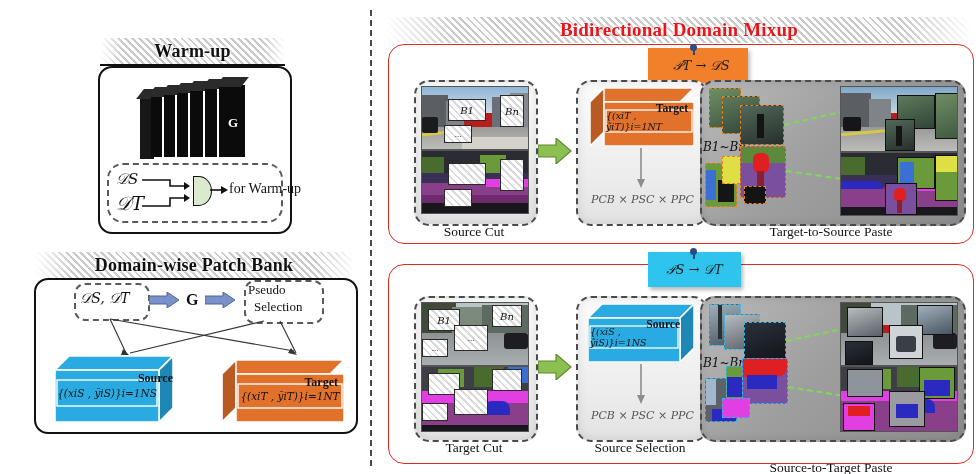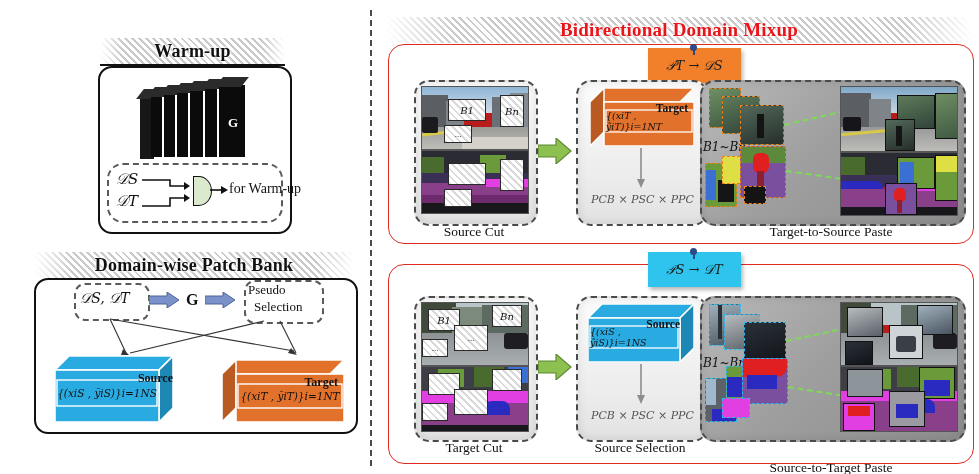--- a/index.html
+++ b/index.html
@@ -63,21 +63,21 @@
   .box3d .body .inner{color:#111;}
 
   
   .garrow{position:absolute;}
 
   
   .note{
     position:absolute;display:flex;align-items:center;justify-content:center;
     color:#1c1c1c;box-shadow:2px 3px 4px rgba(0,0,0,.28);
   }
-  .note.orange{background:#f2802a;}
+  .note.orange{background:#f2802a;padding-left:7px;}
   .note.blue{background:#2ec4ee;}
   .pin{position:absolute;width:7px;height:7px;border-radius:50%;background:#2e4a86;}
   .pin::after{content:"";position:absolute;left:2.5px;top:5px;width:2px;height:6px;background:#2e4a86;}
 
   
   .img{position:absolute;overflow:hidden;border:1.5px solid #555;background:#b91c1c;}
   .patch{position:absolute;
     background:repeating-linear-gradient(45deg,#d9d9d9 0 2px,#ffffff 2px 5px);
     border:1.3px solid #2a2a2a;display:flex;align-items:center;justify-content:center;
     color:#111;}
@@ -117,21 +117,21 @@
     <div class="slab" style="left:65px;top:14px;width:12px;height:70px;"></div>
     <div class="slab top" style="left:65px;top:6px;width:22px;height:10px;transform:skewX(-38deg);"></div>
     <div class="slab" style="left:79px;top:12px;width:26px;height:72px;"></div>
     <div class="slab top" style="left:79px;top:4px;width:26px;height:10px;transform:skewX(-38deg);"></div>
     <div class="lbl bold" style="left:88px;top:42px;color:#fff;font-size:13px;">G</div>
   </div>
 
   <div class="panel-dash" style="left:107px;top:163px;width:172px;height:56px;border-radius:16px;"></div>
 
   <div class="lbl math" style="left:116px;top:170px;font-size:15px;">𝒟S</div>
-  <div class="lbl math" style="left:116px;top:192px;font-size:15px;">𝒟T</div>
+  <div class="lbl math" style="left:116px;top:192px;font-size:19px;">𝒟T</div>
 
   <svg class="abs" style="left:140px;top:168px;" width="80" height="48">
     <path d="M2,12 L30,12 L30,18 L44,18" stroke="#111" stroke-width="1.6" fill="none"></path>
     <path d="M2,38 L30,38 L30,30 L44,30" stroke="#111" stroke-width="1.6" fill="none"></path>
     <polygon points="44,14 50,18 44,22" fill="#111"></polygon>
     <polygon points="44,26 50,30 44,34" fill="#111"></polygon>
   </svg>
 
   <div class="gate" style="left:193px;top:176px;width:17px;height:28px;"></div>
 

